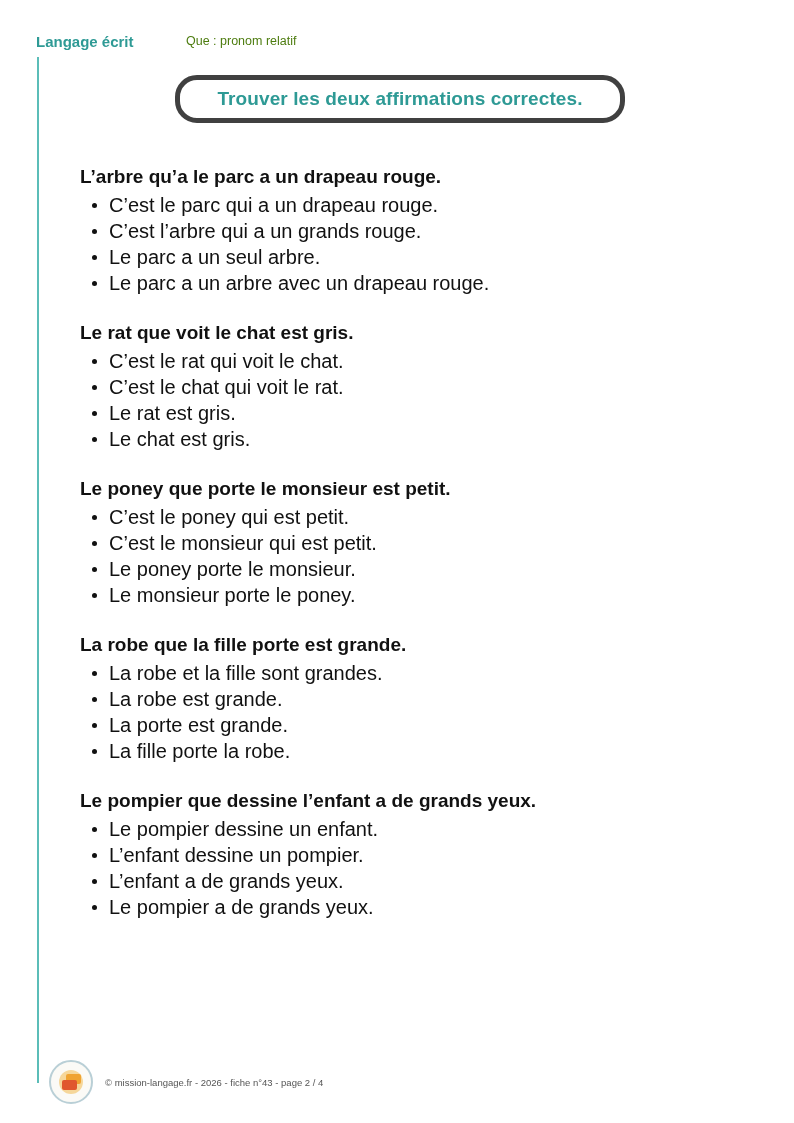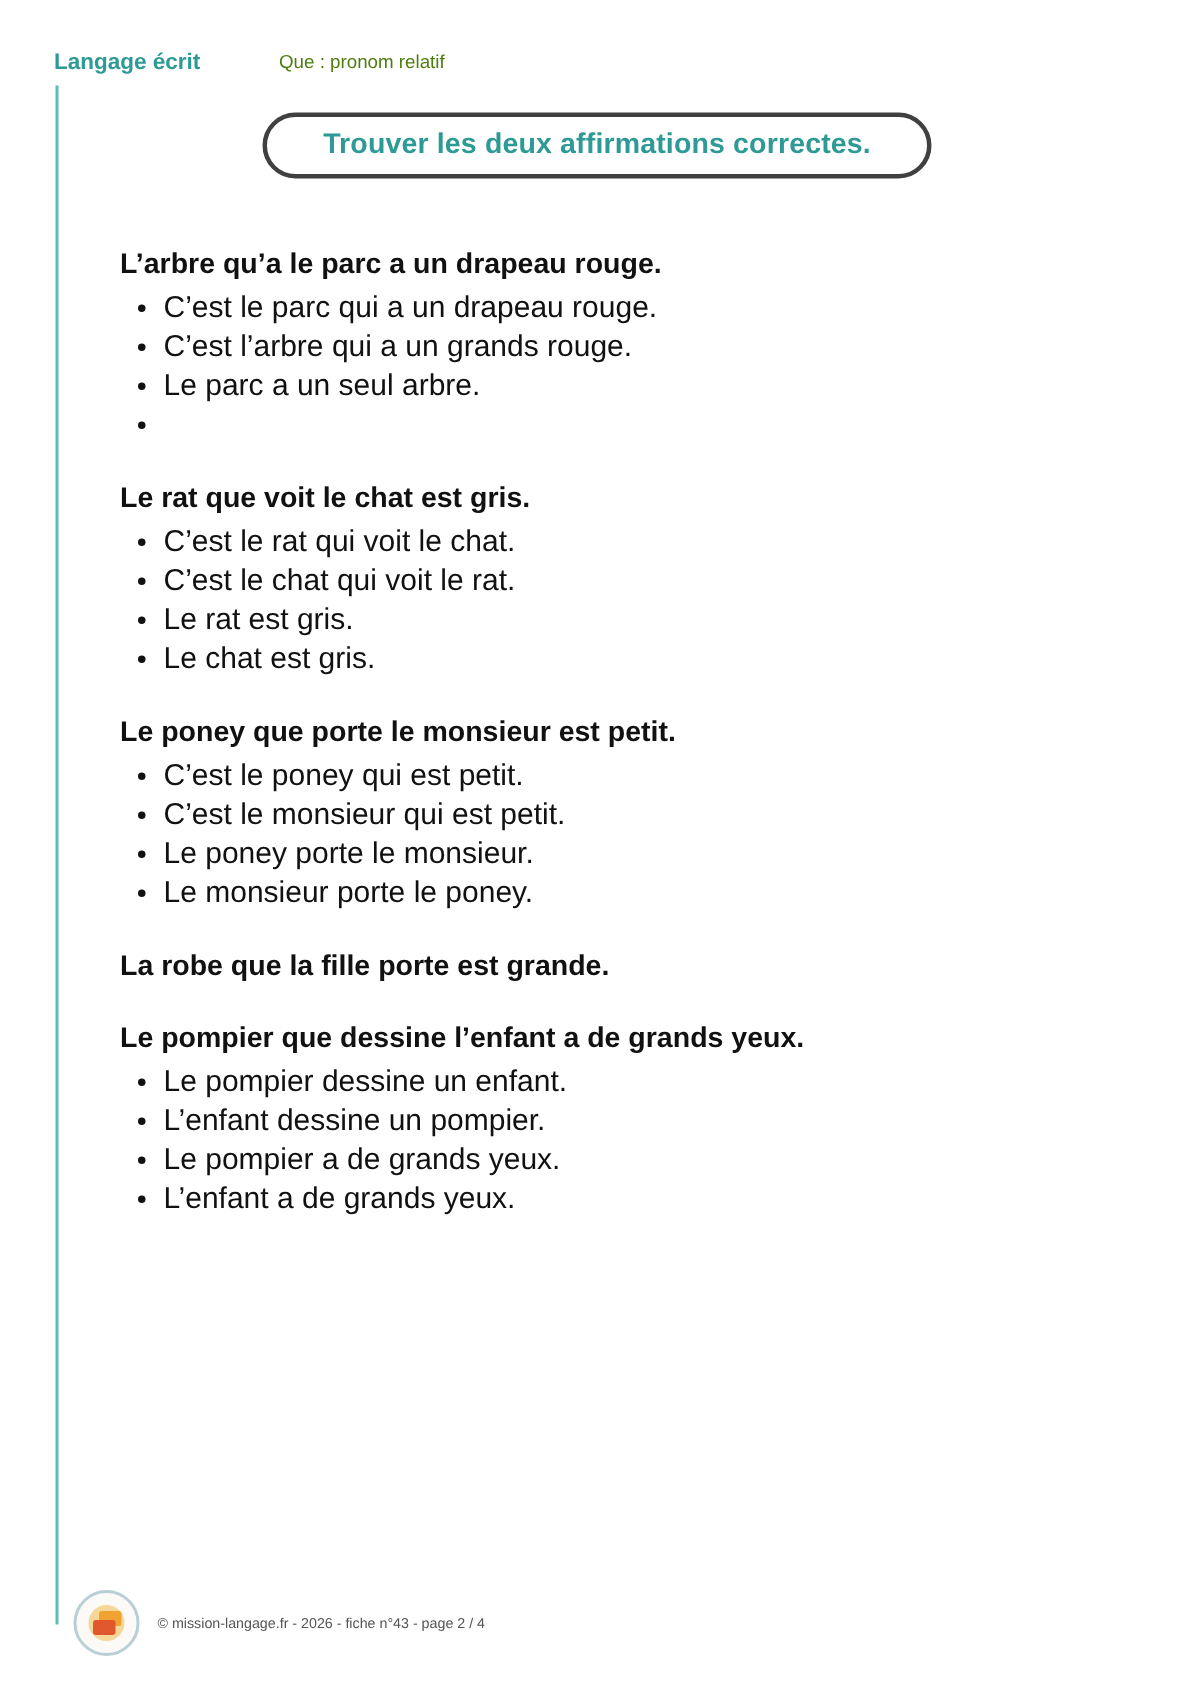--- a/index.html
+++ b/index.html
@@ -15,21 +15,21 @@
     .header-topic {
       position: absolute; left: 186px; top: 34px;
       font-size: 12.5px; color: #4d7c0f;
     }
     .margin-line {
       position: absolute; left: 37px; top: 57px; width: 1.5px; height: 1026px;
       background: #5bbdb8;
     }
     .instruction-box {
       position: absolute; left: 175px; top: 75px; width: 440px; height: 38px;
-      border: 3px solid #404040; border-radius: 22px; box-sizing: content-box;
+      border: 5px solid #404040; border-radius: 22px; box-sizing: content-box;
       display: flex; align-items: center; justify-content: center;
     }
     .instruction-text {
       font-size: 19px; font-weight: bold; color: #2e9a95; letter-spacing: 0.1px;
     }
     .exercises {
       position: absolute; left: 80px; top: 166px; width: 680px;
     }
     .exercise { margin-bottom: 26px; }
     .exercise-title {
@@ -77,21 +77,21 @@
   <span class="instruction-text">Trouver les deux affirmations correctes.</span>
 </div>
 
 <div class="exercises">
   <div class="exercise">
     <div class="exercise-title">L’arbre qu’a le parc a un drapeau rouge.</div>
     <ul class="choices">
       <li class="choice"><span class="bullet"></span><span>C’est le parc qui a un drapeau rouge.</span></li>
       <li class="choice"><span class="bullet"></span><span>C’est l’arbre qui a un grands rouge.</span></li>
       <li class="choice"><span class="bullet"></span><span>Le parc a un seul arbre.</span></li>
-      <li class="choice"><span class="bullet"></span></li>
+      <li class="choice"><span class="bullet"></span><span>Le parc a un arbre avec un drapeau rouge.</span></li>
     </ul>
   </div>
 
   <div class="exercise">
     <div class="exercise-title">Le rat que voit le chat est gris.</div>
     <ul class="choices">
       <li class="choice"><span class="bullet"></span><span>C’est le rat qui voit le chat.</span></li>
       <li class="choice"><span class="bullet"></span><span>C’est le chat qui voit le rat.</span></li>
       <li class="choice"><span class="bullet"></span><span>Le rat est gris.</span></li>
       <li class="choice"><span class="bullet"></span><span>Le chat est gris.</span></li>
@@ -103,29 +103,35 @@
     <ul class="choices">
       <li class="choice"><span class="bullet"></span><span>C’est le poney qui est petit.</span></li>
       <li class="choice"><span class="bullet"></span><span>C’est le monsieur qui est petit.</span></li>
       <li class="choice"><span class="bullet"></span><span>Le poney porte le monsieur.</span></li>
       <li class="choice"><span class="bullet"></span><span>Le monsieur porte le poney.</span></li>
     </ul>
   </div>
 
   <div class="exercise">
     <div class="exercise-title">La robe que la fille porte est grande.</div>
+    <ul class="choices">
+      <li class="choice"><span class="bullet"></span><span>La robe et la fille sont grandes.</span></li>
+      <li class="choice"><span class="bullet"></span><span>La robe est grande.</span></li>
+      <li class="choice"><span class="bullet"></span><span>La porte est grande.</span></li>
+      <li class="choice"><span class="bullet"></span><span>La fille porte la robe.</span></li>
+    </ul>
   </div>
 
   <div class="exercise">
     <div class="exercise-title">Le pompier que dessine l’enfant a de grands yeux.</div>
     <ul class="choices">
       <li class="choice"><span class="bullet"></span><span>Le pompier dessine un enfant.</span></li>
       <li class="choice"><span class="bullet"></span><span>L’enfant dessine un pompier.</span></li>
+      <li class="choice"><span class="bullet"></span><span>L’enfant a de grands yeux.</span></li>
       <li class="choice"><span class="bullet"></span><span>Le pompier a de grands yeux.</span></li>
-      <li class="choice"><span class="bullet"></span><span>L’enfant a de grands yeux.</span></li>
     </ul>
   </div>
 </div>
 
 <div class="footer-logo">
   <div class="logo-inner"></div>
   <div class="bubble-back"></div>
   <div class="bubble-front"></div>
 </div>
 <div class="footer-text">© mission-langage.fr - 2026 - fiche n°43 - page 2 / 4</div>

